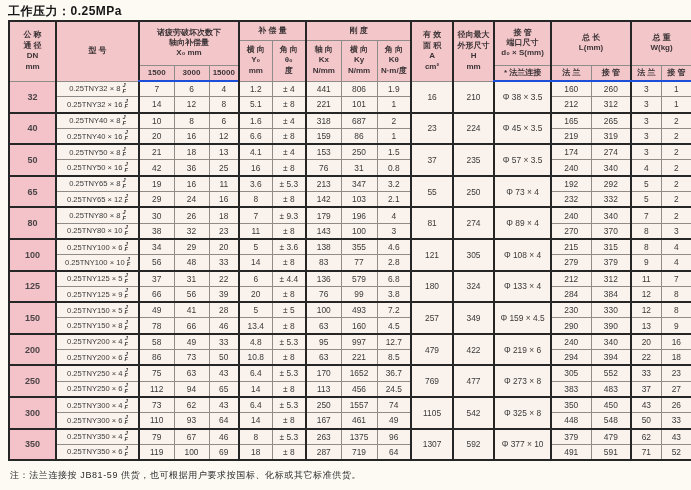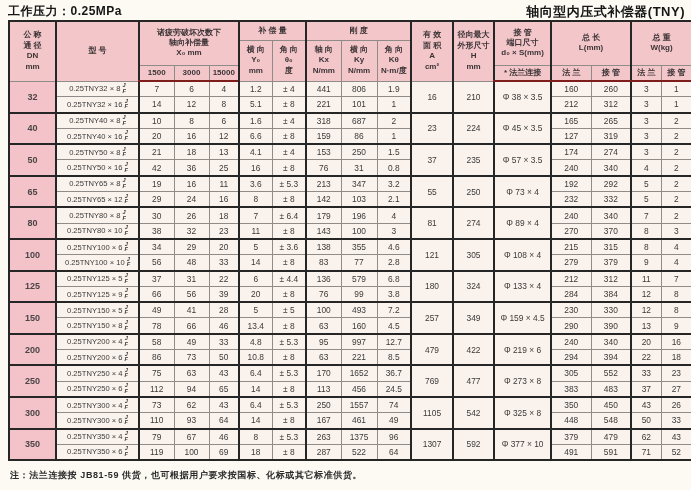--- a/index.html
+++ b/index.html
@@ -2,58 +2,57 @@
 <html><head>
 <meta charset="utf-8">
 <style>
   html,body { margin:0; padding:0; }
   body {
     width:691px; height:490px;
     background:#fdfaf4;
     font-family:"Liberation Sans", sans-serif;
     position:relative; overflow:hidden;
   }
-  .topbar { display:flex; justify-content:space-between; align-items:flex-start; padding:3px 6px 1px 8px; height:16px; }
+  .topbar { display:flex; justify-content:flex-start; align-items:flex-start; padding:3px 6px 1px 8px; height:16px; }
   .pressure { font-size:12px; font-weight:bold; color:#161616; letter-spacing:0.5px; }
   .title { font-size:13px; font-weight:bold; color:#161616; letter-spacing:0.5px; }
 
   table.spec {
     border-collapse:collapse; table-layout:fixed;
     width:680px; margin:0 0 0 8px;
     border:2px solid #262626;
     background:#faf2ec;
   }
   th, td {
     border:1px solid #8f8b89; padding:0;
     text-align:center; vertical-align:middle;
     color:#3a3a3a; overflow:hidden;
   }
   thead th { background:#f3c6ca; font-weight:bold; font-size:8px; line-height:1.3; color:#3c3436; }
   .h1 { height:19px;margin-left:8px; } .h2 { height:25px; } .h3 { height:16px; }
-  thead tr.h3 th { border-bottom:2px solid #7f1d1d; }
+  thead tr.h3 th { border-bottom:2px solid #1d4ed8; }
   .bl2 { border-left:2px solid #262626; }
   tbody tr { height:15.8px; }
   tr.gb td { border-bottom:2px solid #262626; }
   td.merge { border-bottom:2px solid #262626; }
   td.dncell {
     background:#f3c3c9; font-size:9px; font-weight:bold; color:#4c4548;
     border-bottom:2px solid #262626;
   }
   td.num { font-size:8.4px; }
   td.model { font-size:7.6px; white-space:nowrap; color:#3a3a3a; }
   td.model .mwrap { display:inline-flex; align-items:center; justify-content:center; }
   .jf { display:inline-flex; flex-direction:column; font-size:5.6px; line-height:1; margin-left:2px; font-weight:bold; color:#3a3a3a; }
-  .note { font-size:9px; font-weight:bold; color:#2c2c2c; margin:8px 0 0 10px; letter-spacing:0.6px; }
+  .note { font-size:9px; font-weight:normal; color:#2c2c2c; margin:8px 0 0 10px; letter-spacing:0.6px; }
 </style>
 </head>
 <body>
 
 <div class="topbar">
   <span class="pressure">工作压力：0.25MPa</span>
-  <span class="title">轴向型内压式补偿器(TNY)</span>
 </div>
 
 <table class="spec">
   <colgroup>
     <col style="width:47px">
       <col style="width:83px">
       <col style="width:35px">
       <col style="width:35px">
     <col style="width:30px">
       <col style="width:33px">
@@ -239,21 +238,21 @@
           </span>
     </td>
     <td class="num bl2">20</td>
     <td class="num">16</td>
     <td class="num">12</td>
     <td class="num bl2">6.6</td>
     <td class="num">± 8</td>
     <td class="num bl2">159</td>
     <td class="num">86</td>
     <td class="num">1</td>
-    <td class="num bl2">127</td>
+    <td class="num bl2">219</td>
     <td class="num">319</td>
     <td class="num bl2">3</td>
     <td class="num">2</td>
   </tr>
 
   <tr class="ga">
     <td class="dncell" rowspan="2">50</td>
     <td class="model bl2">
       <span class="mwrap">
             <span>0.25TNY50 × 8</span>
@@ -362,21 +361,21 @@
             <span class="jf">
               <i>J</i>
               <i>F</i>
             </span>
           </span>
     </td>
     <td class="num bl2">30</td>
     <td class="num">26</td>
     <td class="num">18</td>
     <td class="num bl2">7</td>
-    <td class="num">± 6.4</td>
+    <td class="num">± 9.3</td>
     <td class="num bl2">179</td>
     <td class="num">196</td>
     <td class="num">4</td>
     <td class="num merge bl2" rowspan="2">81</td>
     <td class="num merge bl2" rowspan="2">274</td>
     <td class="num merge bl2" rowspan="2">Φ 89 × 4</td>
     <td class="num bl2">240</td>
     <td class="num">340</td>
     <td class="num bl2">7</td>
     <td class="num">2</td>
@@ -747,21 +746,21 @@
               <i>F</i>
             </span>
           </span>
     </td>
     <td class="num bl2">119</td>
     <td class="num">100</td>
     <td class="num">69</td>
     <td class="num bl2">18</td>
     <td class="num">± 8</td>
     <td class="num bl2">287</td>
-    <td class="num">522</td>
+    <td class="num">719</td>
     <td class="num">64</td>
     <td class="num bl2">491</td>
     <td class="num">591</td>
     <td class="num bl2">71</td>
     <td class="num">52</td>
   </tr>
 </tbody>
 </table>
 
 <div class="note">注：法兰连接按 JB81-59 供货，也可根据用户要求按国标、化标或其它标准供货。</div>

